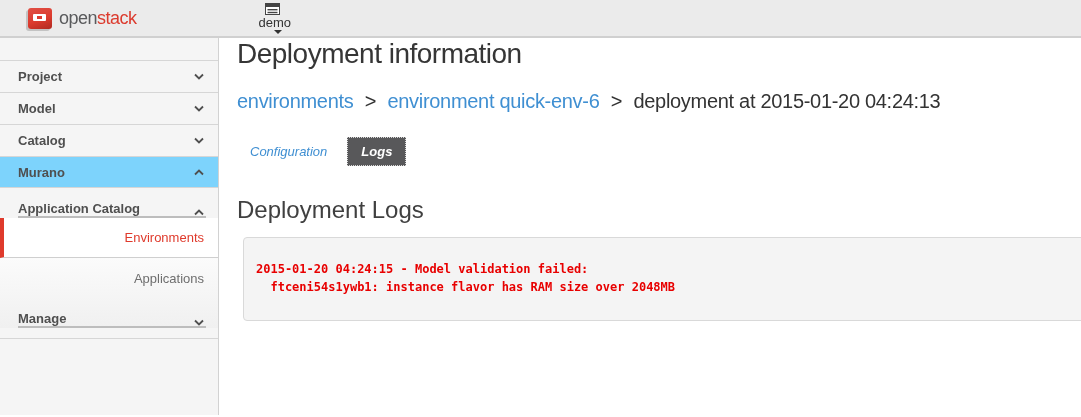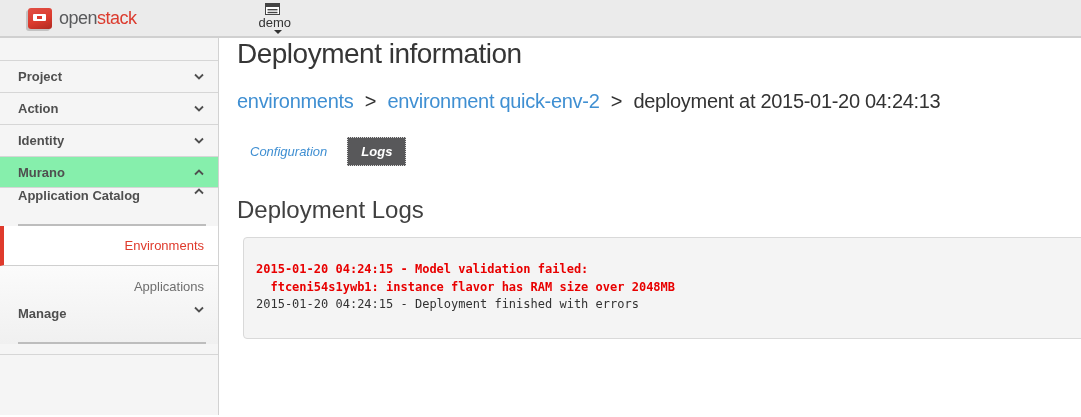--- a/index.html
+++ b/index.html
@@ -52,25 +52,25 @@
   }
   .main { flex: 1; background: #fff; padding: 0 0 0 18px; overflow: hidden; }
   
   .sidebar-spacer { height: 22px; }
   .acc-row {
     height: 32px; display: flex; align-items: center; justify-content: space-between;
     padding: 0 14px 0 18px; border-top: 1px solid #d6d6d6;
     font-size: 13px; font-weight: bold; color: #4f4f4f; cursor: pointer;
   }
   .acc-row.active-group {
-    background: #86efac; border-bottom: 1px solid #d6d6d6;
+    background: #7dd3fc; border-bottom: 1px solid #d6d6d6;
   }
   .chev { line-height: 0; }
   .subhead {
-    height: 36px; display: flex; align-items: flex-start; justify-content: space-between;
+    height: 28px; display: flex; align-items: flex-end; justify-content: space-between;
     padding: 0 14px 0 18px; font-size: 13px; font-weight: bold; color: #4f4f4f;
     cursor: pointer;
   }
   .hr-line { border-top: 2px solid #bdbdbd; margin: 0 12px 0 18px; }
   .panel-item {
     height: 40px; display: flex; align-items: center; justify-content: flex-end;
     padding-right: 14px; font-size: 13px; color: #6e6e6e; cursor: pointer;
   }
   .panel-item.active {
     background: #fff; border-left: 4px solid var(--accent-red, #df3a2c);
@@ -143,30 +143,30 @@
       <div class="acc-row">
         <span>Project</span>
         <span class="chev">
           <svg width="10" height="7" viewBox="0 0 10 7">
               <polyline points="1,1.5 5,5.5 9,1.5" fill="none" stroke="#4f4f4f" stroke-width="1.8"></polyline>
             </svg>
         </span>
       </div>
 
       <div class="acc-row">
-        <span>Action</span>
+        <span>Model</span>
         <span class="chev">
           <svg width="10" height="7" viewBox="0 0 10 7">
               <polyline points="1,1.5 5,5.5 9,1.5" fill="none" stroke="#4f4f4f" stroke-width="1.8"></polyline>
             </svg>
         </span>
       </div>
 
       <div class="acc-row">
-        <span>Identity</span>
+        <span>Catalog</span>
         <span class="chev">
           <svg width="10" height="7" viewBox="0 0 10 7">
               <polyline points="1,1.5 5,5.5 9,1.5" fill="none" stroke="#4f4f4f" stroke-width="1.8"></polyline>
             </svg>
         </span>
       </div>
 
       <div class="acc-row active-group">
         <span>Murano</span>
         <span class="chev">
@@ -207,33 +207,32 @@
 
       <div class="sidebar-endline"></div>
     </nav>
 
     <main class="main">
       <h1 class="page-title">Deployment information</h1>
 
       <div class="breadcrumb">
         <a>environments</a>
         <span class="sep">&gt;</span>
-        <a>environment quick-env-2</a>
+        <a>environment quick-env-6</a>
         <span class="sep">&gt;</span>
         <span class="crumb-current">deployment at 2015-01-20 04:24:13</span>
       </div>
 
       <div class="tabs">
         <a class="tab">Configuration</a>
         <a class="tab tab-active">Logs</a>
       </div>
 
       <h2 class="logs-heading">Deployment Logs</h2>
 
       <div class="log-box">
         <div class="log-line error">2015-01-20 04:24:15 - Model validation failed:</div>
         <div class="log-line error">  ftceni54s1ywb1: instance flavor has RAM size over 2048MB</div>
-        <div class="log-line">2015-01-20 04:24:15 - Deployment finished with errors</div>
       </div>
     </main>
 
   </div>
 </div>
 
 </body></html>

